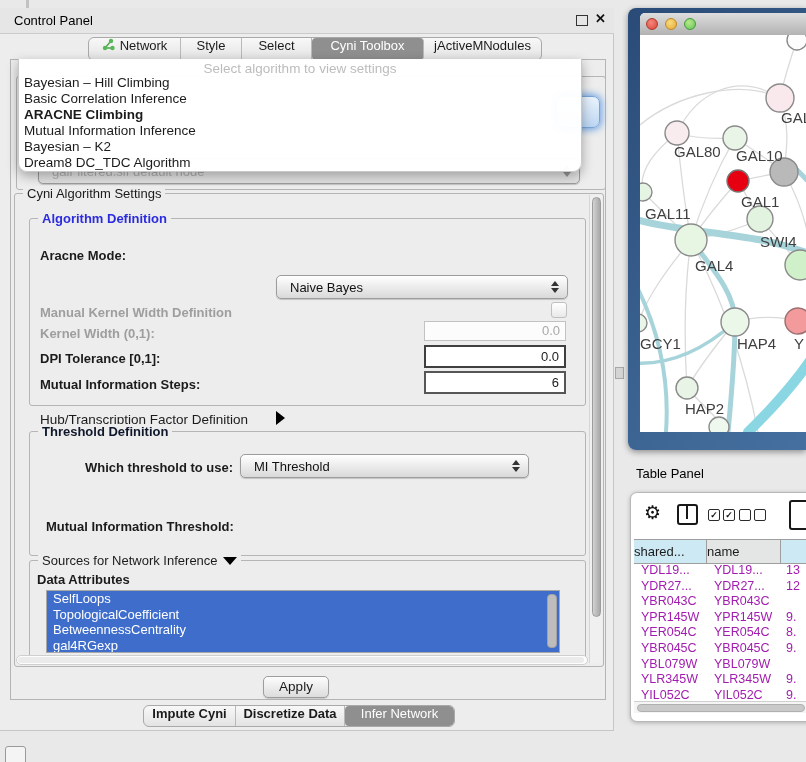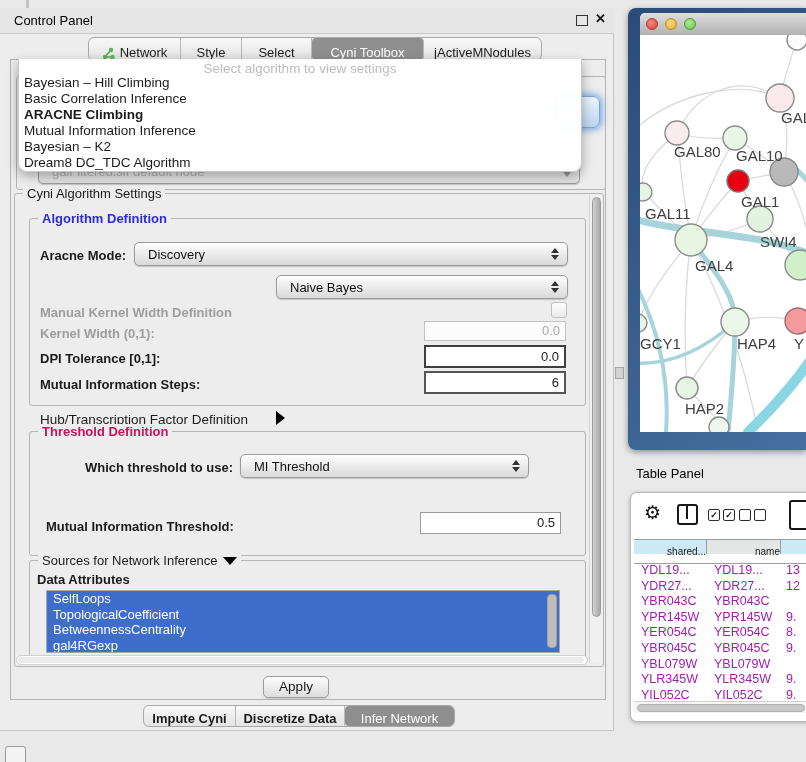--- a/index.html
+++ b/index.html
@@ -18,30 +18,30 @@
   .combo .arrs{position:absolute;right:8px;top:50%;transform:translateY(-50%);
     display:flex;flex-direction:column;gap:2px}
   .tri-up{width:0;height:0;border-left:4px solid transparent;border-right:4px solid transparent;
     border-bottom:5px solid #333}
   .tri-dn{width:0;height:0;border-left:4px solid transparent;border-right:4px solid transparent;
     border-top:5px solid #333}
   .fld{position:absolute;background:#fff;font-size:13px;text-align:right;
     padding:0 5px;box-sizing:border-box;white-space:nowrap}
   .tabbar{position:absolute;display:flex;border:1px solid #a9a9a9;border-radius:6px;
     background:linear-gradient(#f8f8f8,#e3e3e3);overflow:hidden}
-  .tabseg{display:flex;align-items:flex-end;justify-content:center;font-size:13px;
+  .tabseg{display:flex;align-items:flex-start;justify-content:center;font-size:13px;
     border-right:1px solid #b9b9b9;height:100%;box-sizing:border-box;padding:0 12px;white-space:nowrap}
   .tabseg:last-child{border-right:none}
   .tabseg.sel{background:#8f8f8f;color:#fff;border-radius:4px}
   .listrow{height:15.5px;line-height:15.5px;font-size:13px;padding-left:6px;
     background:#3e6dcb;color:#fff;white-space:nowrap}
   .netlabel{position:absolute;font-size:15px;color:#404040;white-space:nowrap}
   .cell{position:absolute;font-size:12.5px;color:#a21caf;white-space:nowrap}
-  .hcell{position:absolute;top:0;height:14px;line-height:23px;text-align:right;
-    font-size:10px;border-right:1px solid #9e9e9e;box-sizing:border-box}
+  .hcell{position:absolute;top:0;height:23px;line-height:23px;text-align:left;
+    font-size:13px;border-right:1px solid #9e9e9e;box-sizing:border-box}
   .ckbox{width:10px;height:10px;border:1px solid #2a2a2a;border-radius:2px;display:inline-block;
     font-size:9px;line-height:10px;text-align:center;font-weight:bold;color:#111}
 </style>
 </head>
 <body>
 
 <div class="screen">
 
   <div class="abs" style="left:0;top:8;width:614px;height:723px;background:#ededed;border:1px solid #c6c6c6;border-left:none;box-sizing:border-box;top:8px"></div>
   <div class="abs" style="left:26px;top:0;width:3px;height:8px;background:#c2c2c2"></div>
@@ -109,27 +109,20 @@
 
   <div class="abs" style="left:589px;top:195px;width:13px;height:468px;background:#f0f0f0;border-left:1px solid #d6d6d6;box-sizing:border-box">
     <div style="position:absolute;left:1.5px;top:2px;width:9px;height:420px;border-radius:5px;
          background:linear-gradient(to right,#d2d2d2,#a8a8a8);border:1px solid #9c9c9c;box-sizing:border-box"></div>
   </div>
 
   <div class="grp" style="left:29px;top:218px;width:555px;height:186px">
     <span class="legend" style="color:#2b2bdf;font-weight:bold">Algorithm Definition</span>
   </div>
   <span class="lbl" style="left:40px;top:248px">Aracne Mode:</span>
-  <div class="combo" style="left:134px;top:242px;width:432px;height:22px">
-    <span class="val">Discovery</span>
-    <span class="arrs">
-        <span class="tri-up"></span>
-        <span class="tri-dn"></span>
-      </span>
-  </div>
   <div class="combo" style="left:276px;top:275px;width:290px;height:22px">
     <span class="val">Naive Bayes</span>
     <span class="arrs">
         <span class="tri-up"></span>
         <span class="tri-dn"></span>
       </span>
   </div>
   <span class="lbl dis" style="left:40px;top:305px">Manual Kernel Width Definition</span>
   <div style="position:absolute;left:551px;top:302px;width:14px;height:14px;border:1px solid #c0c0c0;
        border-radius:3px;background:linear-gradient(#ffffff,#e9e9e9)"></div>
@@ -138,32 +131,31 @@
   <span class="lbl" style="left:40px;top:351px">DPI Tolerance [0,1]:</span>
   <div class="fld" style="left:424px;top:345px;width:142px;height:23px;line-height:19px;border:2px solid #3f3f3f">0.0</div>
   <span class="lbl" style="left:40px;top:377px">Mutual Information Steps:</span>
   <div class="fld" style="left:424px;top:371px;width:142px;height:23px;line-height:19px;border:2px solid #565656">6</div>
 
   <span class="lbl" style="left:40px;top:412px;font-weight:normal;font-size:13.5px">Hub/Transcription Factor Definition</span>
   <span style="position:absolute;left:276px;top:411px;width:0;height:0;border-top:7px solid transparent;
         border-bottom:7px solid transparent;border-left:9px solid #000"></span>
 
   <div class="grp" style="left:29px;top:431px;width:555px;height:123px">
-    <span class="legend" style="color:#be185d;font-weight:bold">Threshold Definition</span>
+    <span class="legend" style="color:#0f172a;font-weight:bold">Threshold Definition</span>
   </div>
   <span class="lbl" style="left:85px;top:460px">Which threshold to use:</span>
   <div class="combo" style="left:240px;top:454px;width:287px;height:22px">
     <span class="val">MI Threshold</span>
     <span class="arrs">
         <span class="tri-up"></span>
         <span class="tri-dn"></span>
       </span>
   </div>
   <span class="lbl" style="left:46px;top:519px">Mutual Information Threshold:</span>
-  <div class="fld" style="left:420px;top:512px;width:141px;height:22px;line-height:20px;border:1px solid #9a9a9a">0.5</div>
 
   <div class="grp" style="left:29px;top:560px;width:555px;height:100px">
     <span class="legend" style="display:flex;align-items:center;gap:5px">
       <span>Sources for Network Inference</span>
       <span style="width:0;height:0;border-left:7px solid transparent;border-right:7px solid transparent;border-top:8px solid #000"></span>
     </span>
   </div>
   <span class="lbl" style="left:37px;top:572px">Data Attributes</span>
   <div class="abs" style="left:46px;top:590px;width:514px;height:63px;background:#fff;border:1px solid #a8a8a8;box-sizing:border-box;overflow:hidden">
     <div class="listrow">SelfLoops</div>

